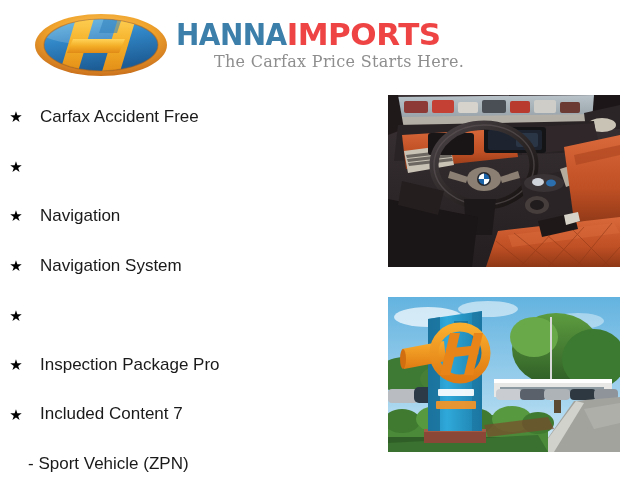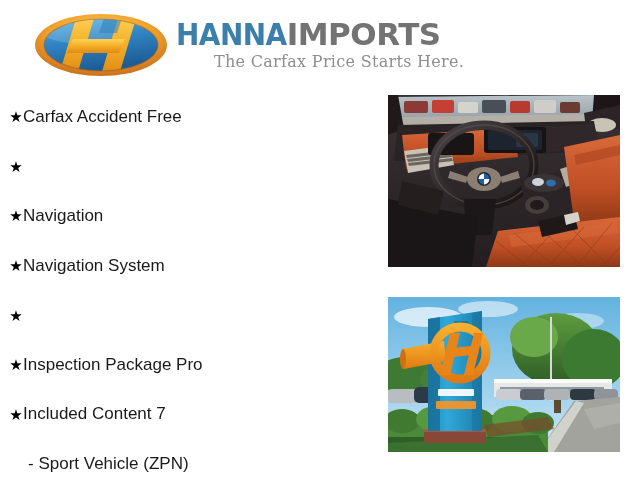--- a/index.html
+++ b/index.html
@@ -38,21 +38,21 @@
     font-size: 31px;
     letter-spacing: -0.5px;
     line-height: 34px;
   }
   .wm-hanna {
     color: #3d7fab;
     font-stretch: condensed;
     text-transform: uppercase;
   }
   .wm-imports {
-    color: #737373;
+    color: #ef4444;
     text-transform: uppercase;
   }
   .tagline {
     position: absolute;
     left: 214px; top: 52px;
     font-family: "DejaVu Serif", serif;
     font-size: 16px;
     color: #8e8e8e;
     letter-spacing: 0.3px;
     white-space: nowrap;
@@ -74,21 +74,21 @@
     position: absolute;
     left: 8px;
     width: 16px;
     text-align: center;
     font-size: 15px;
     line-height: 1;
     color: #000000;
   }
   .feature-label {
     position: absolute;
-    left: 23px;
+    left: 40px;
     font-size: 17px;
     color: #1a1a1a;
     white-space: nowrap;
   }
   .feature-row.sub .feature-label {
     left: 28px;
   }
 
   
   .photo {

